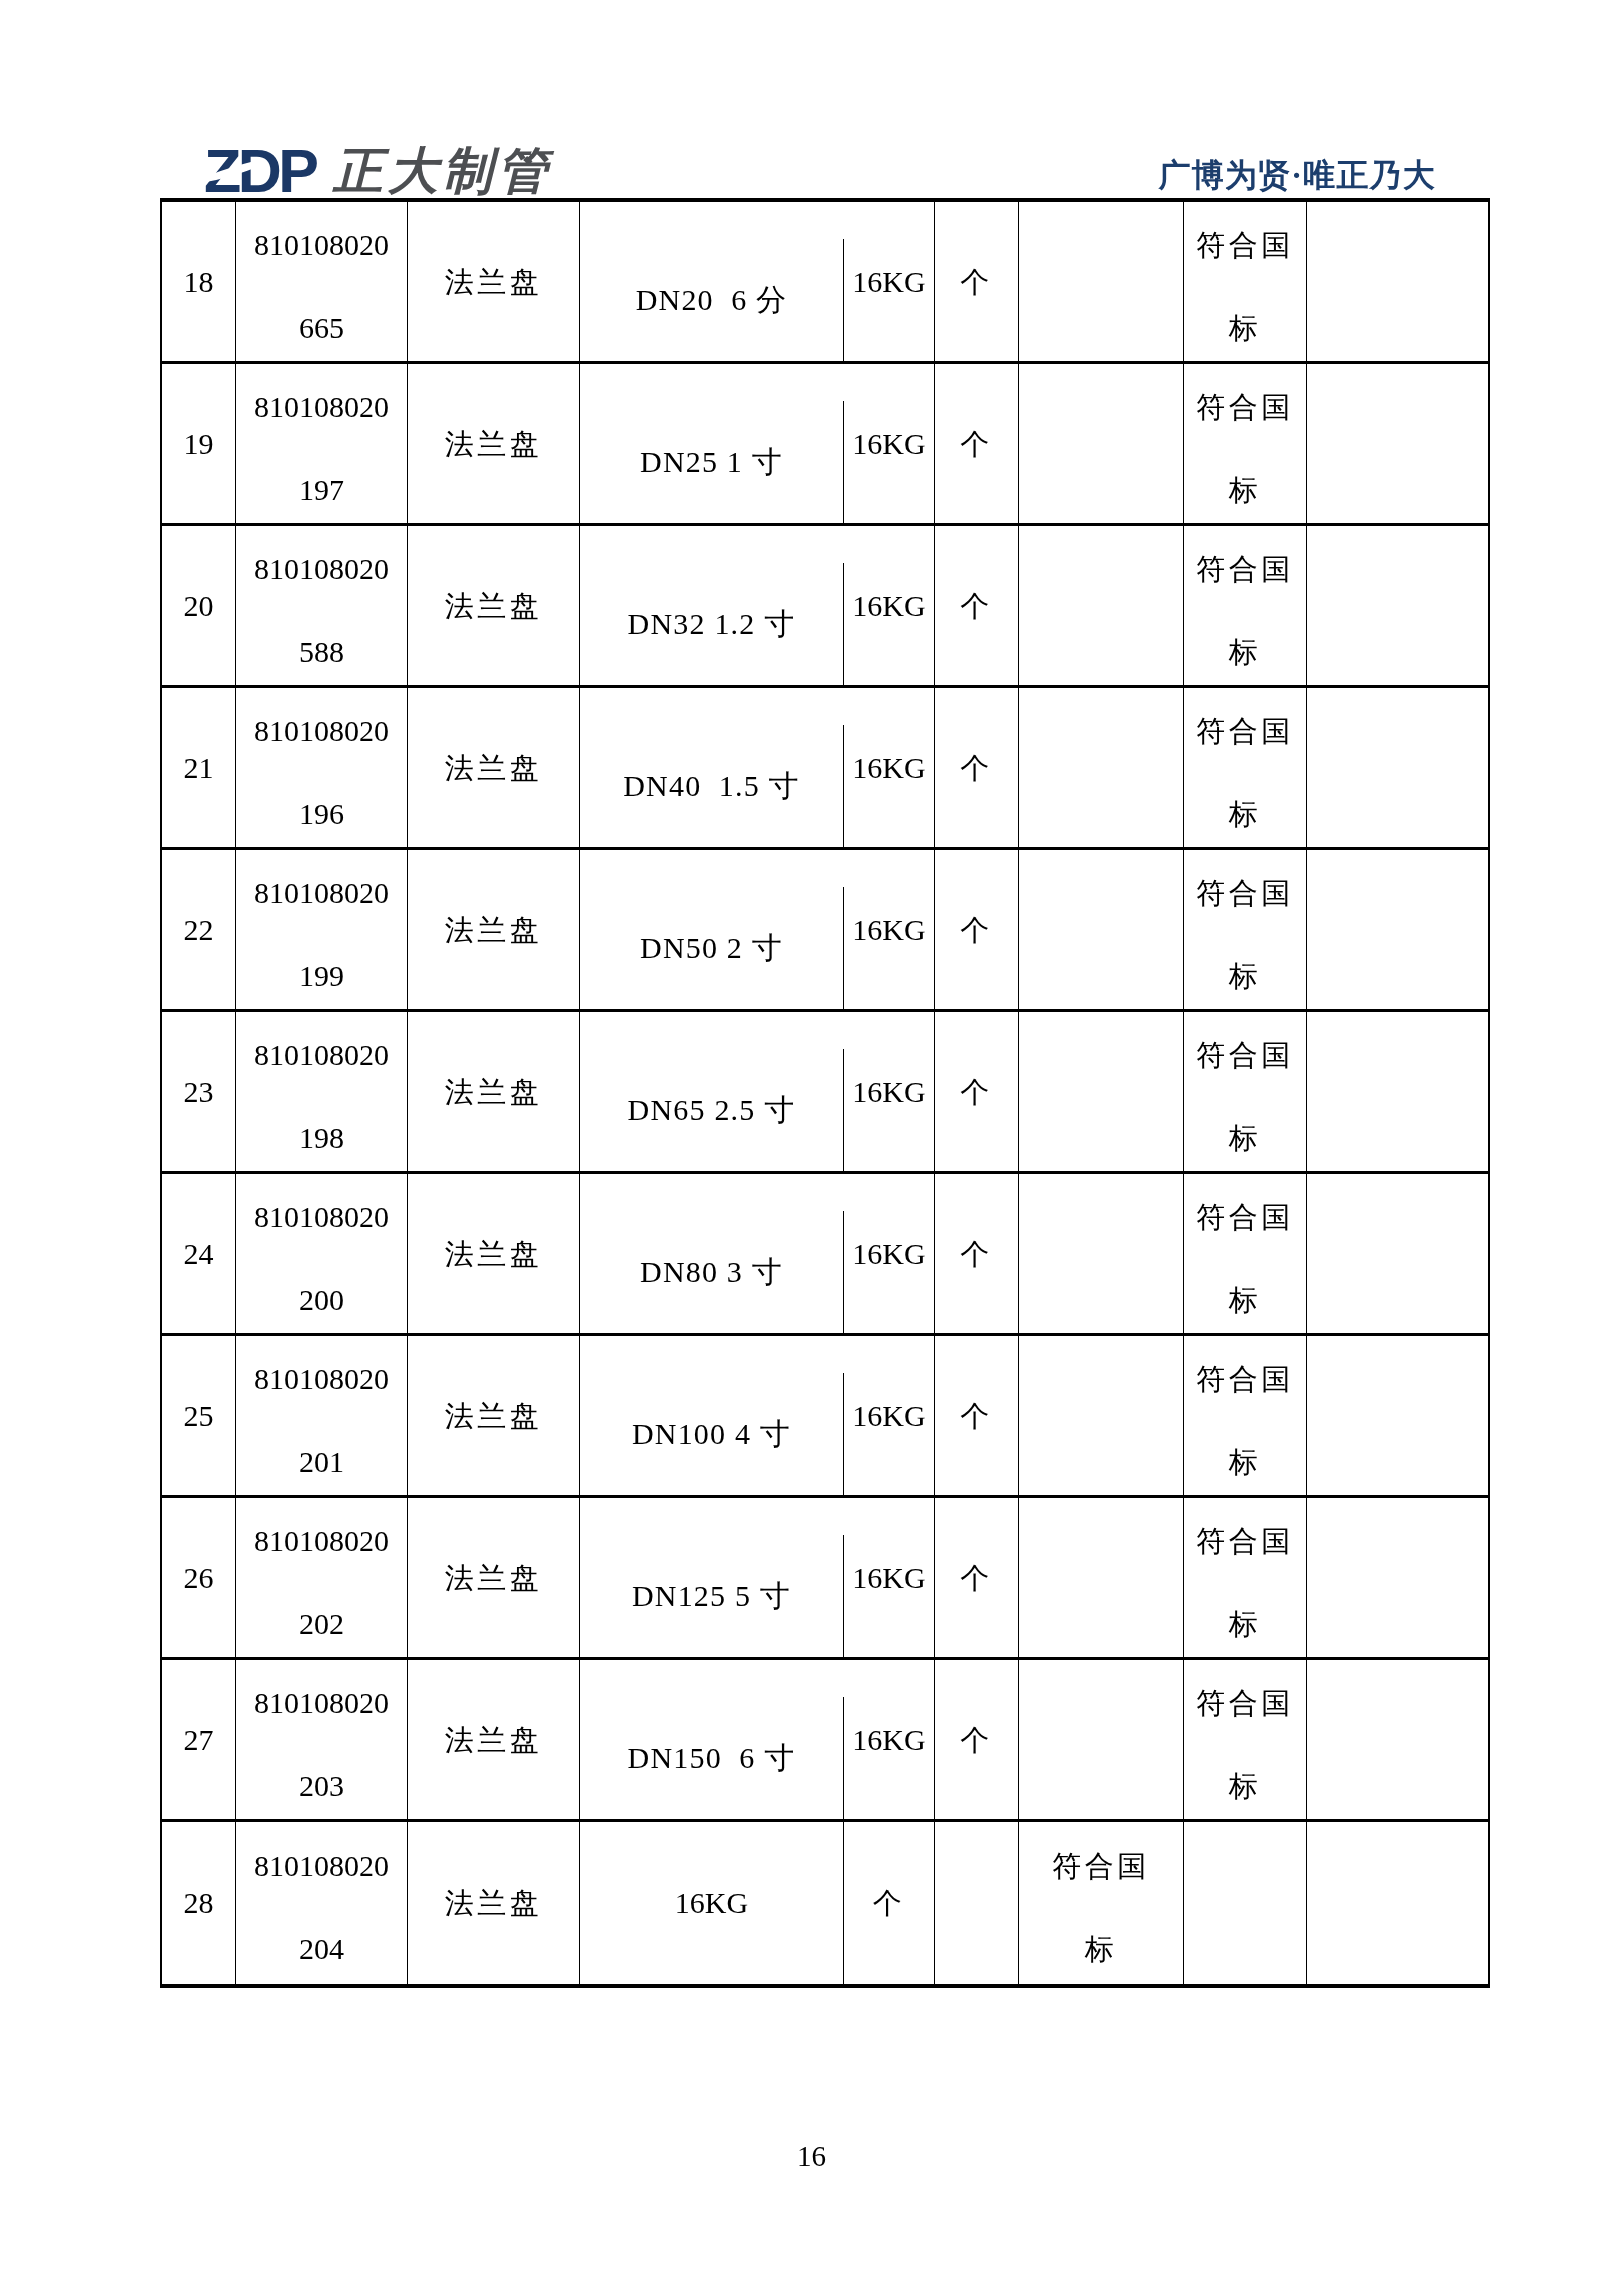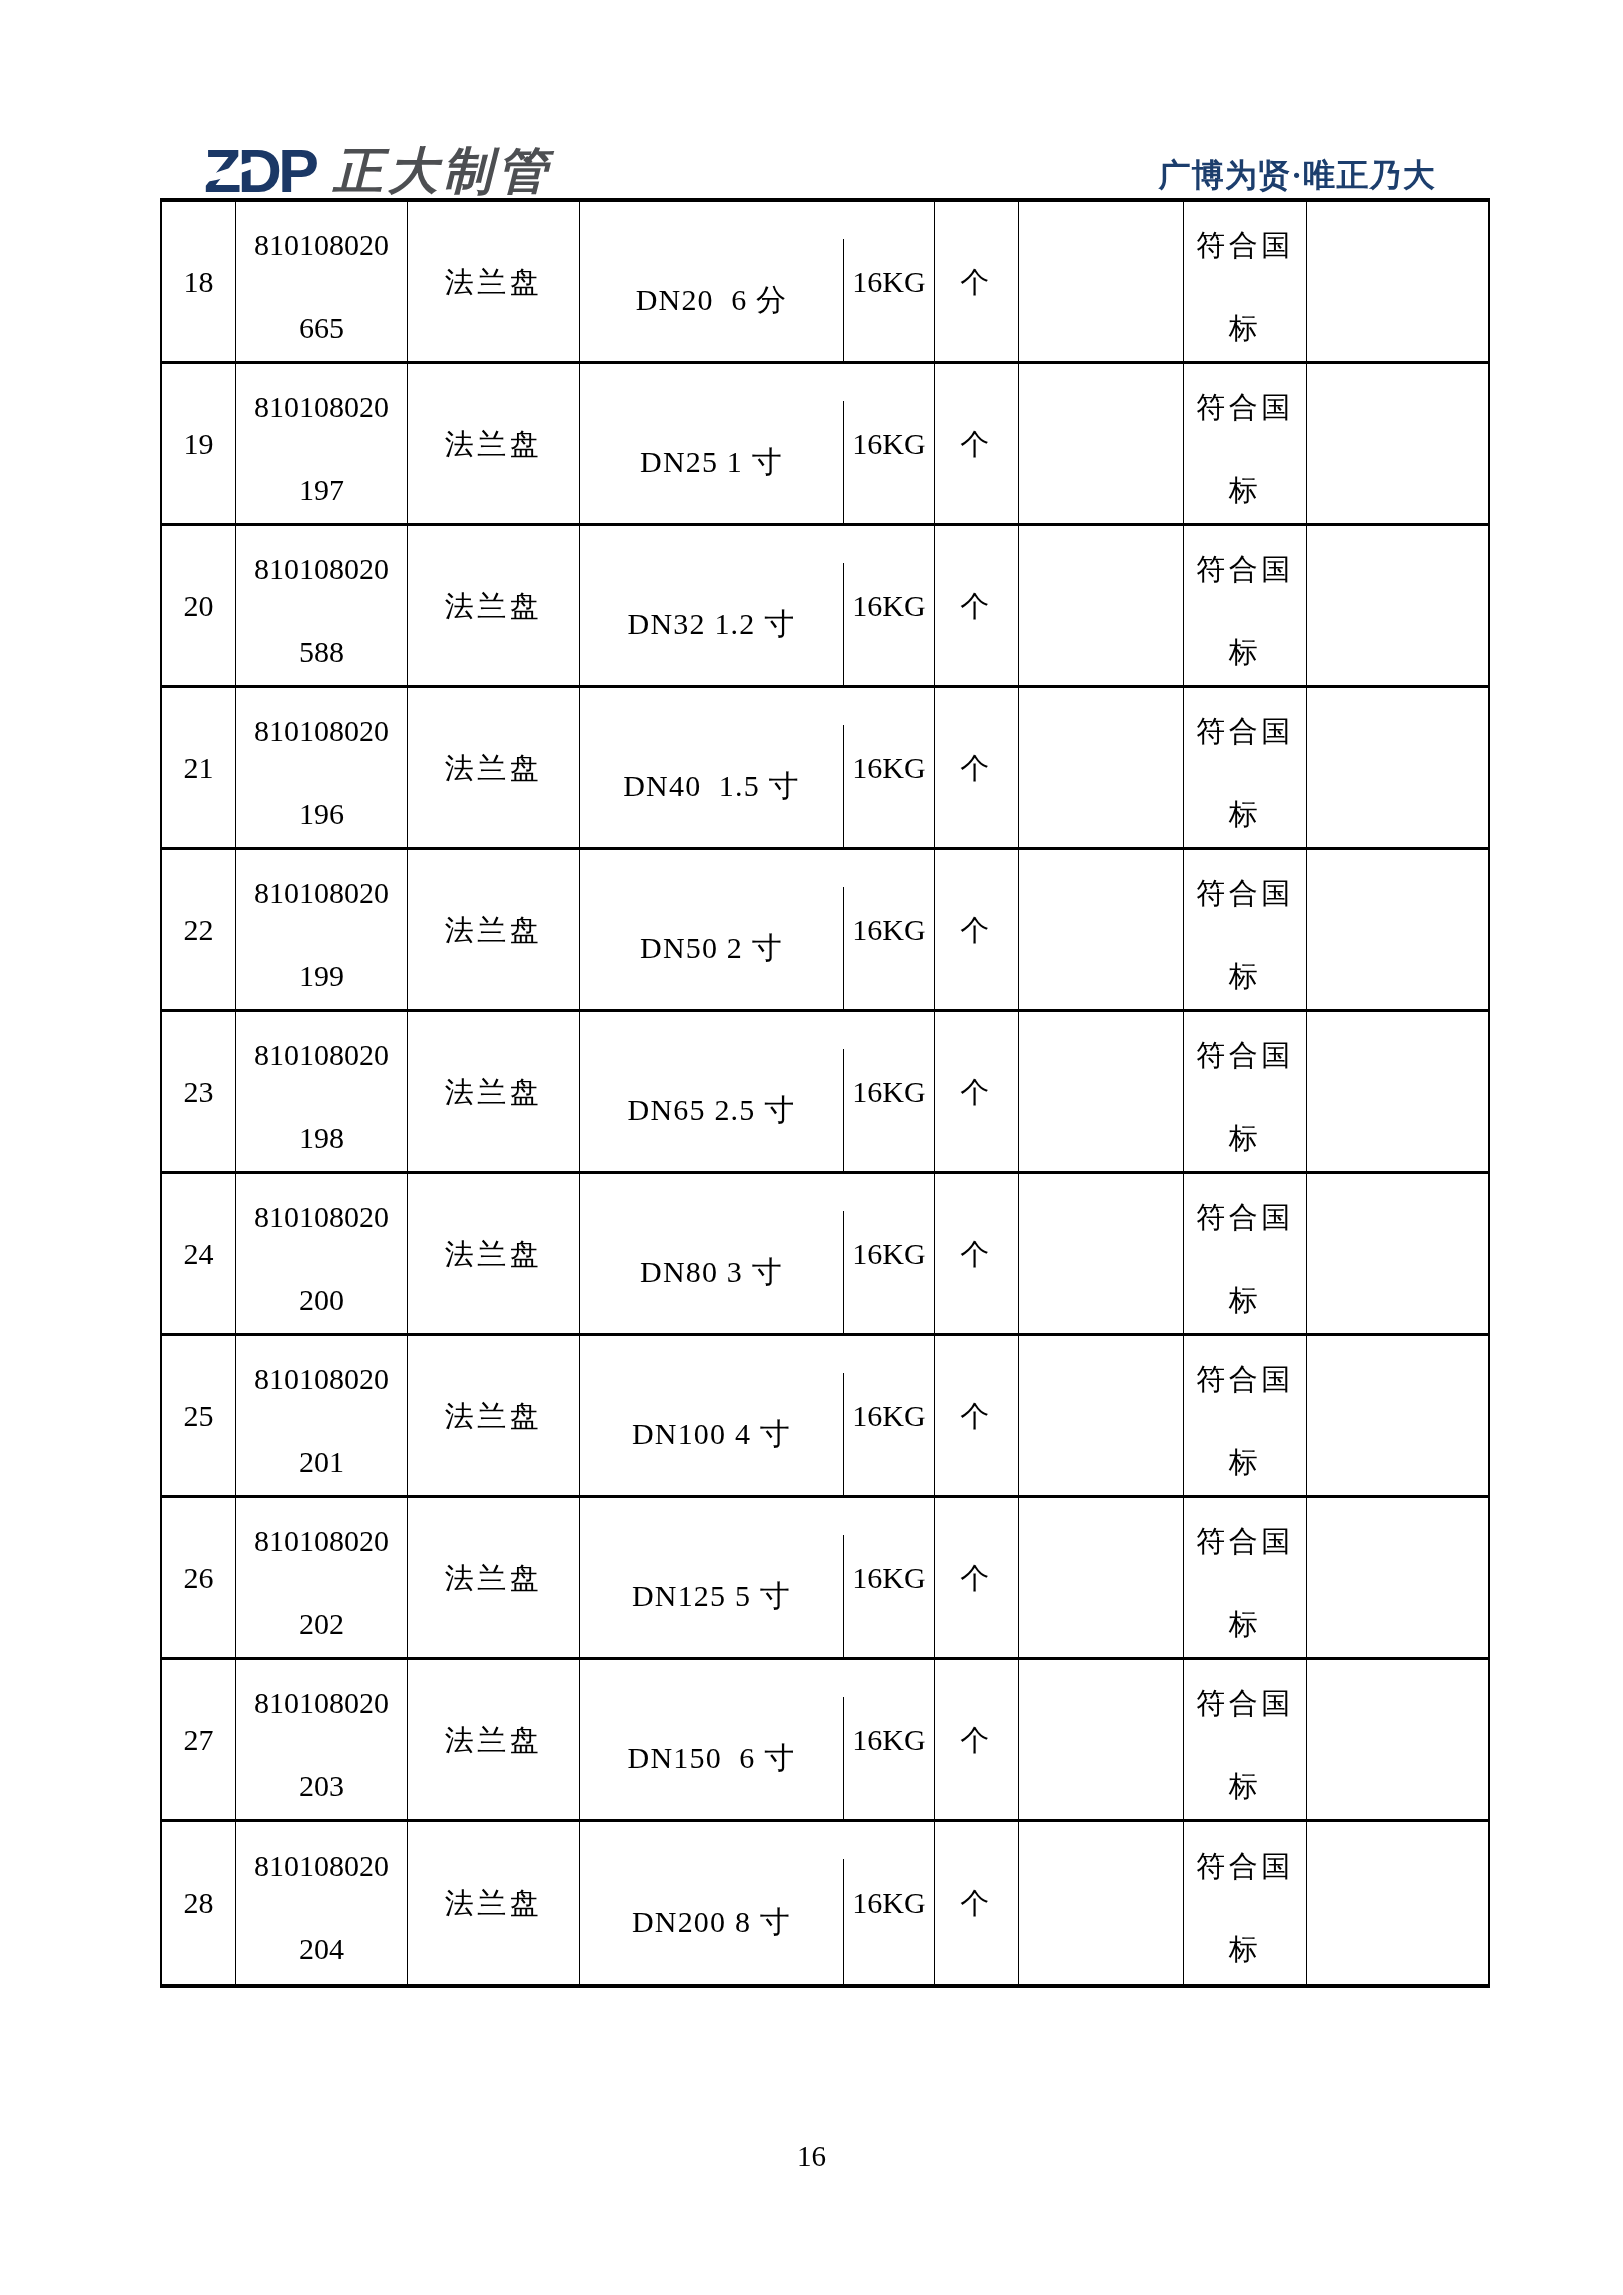--- a/index.html
+++ b/index.html
@@ -262,21 +262,20 @@
           <span>符合国</span>
           <span>标</span>
         </div>
         <div class="c"></div>
         <div class="c last-row">28</div>
         <div class="c two-line last-row">
           <span>810108020</span>
           <span>204</span>
         </div>
         <div class="c cjk last-row">法兰盘</div>
-        <div class="c spec last-row">DN200 8 寸</div>
         <div class="c last-row">16KG</div>
         <div class="c cjk last-row">个</div>
         <div class="c last-row"></div>
         <div class="c two-line cjk last-row">
           <span>符合国</span>
           <span>标</span>
         </div>
         <div class="c last-row"></div>
       </div>
   </div>

